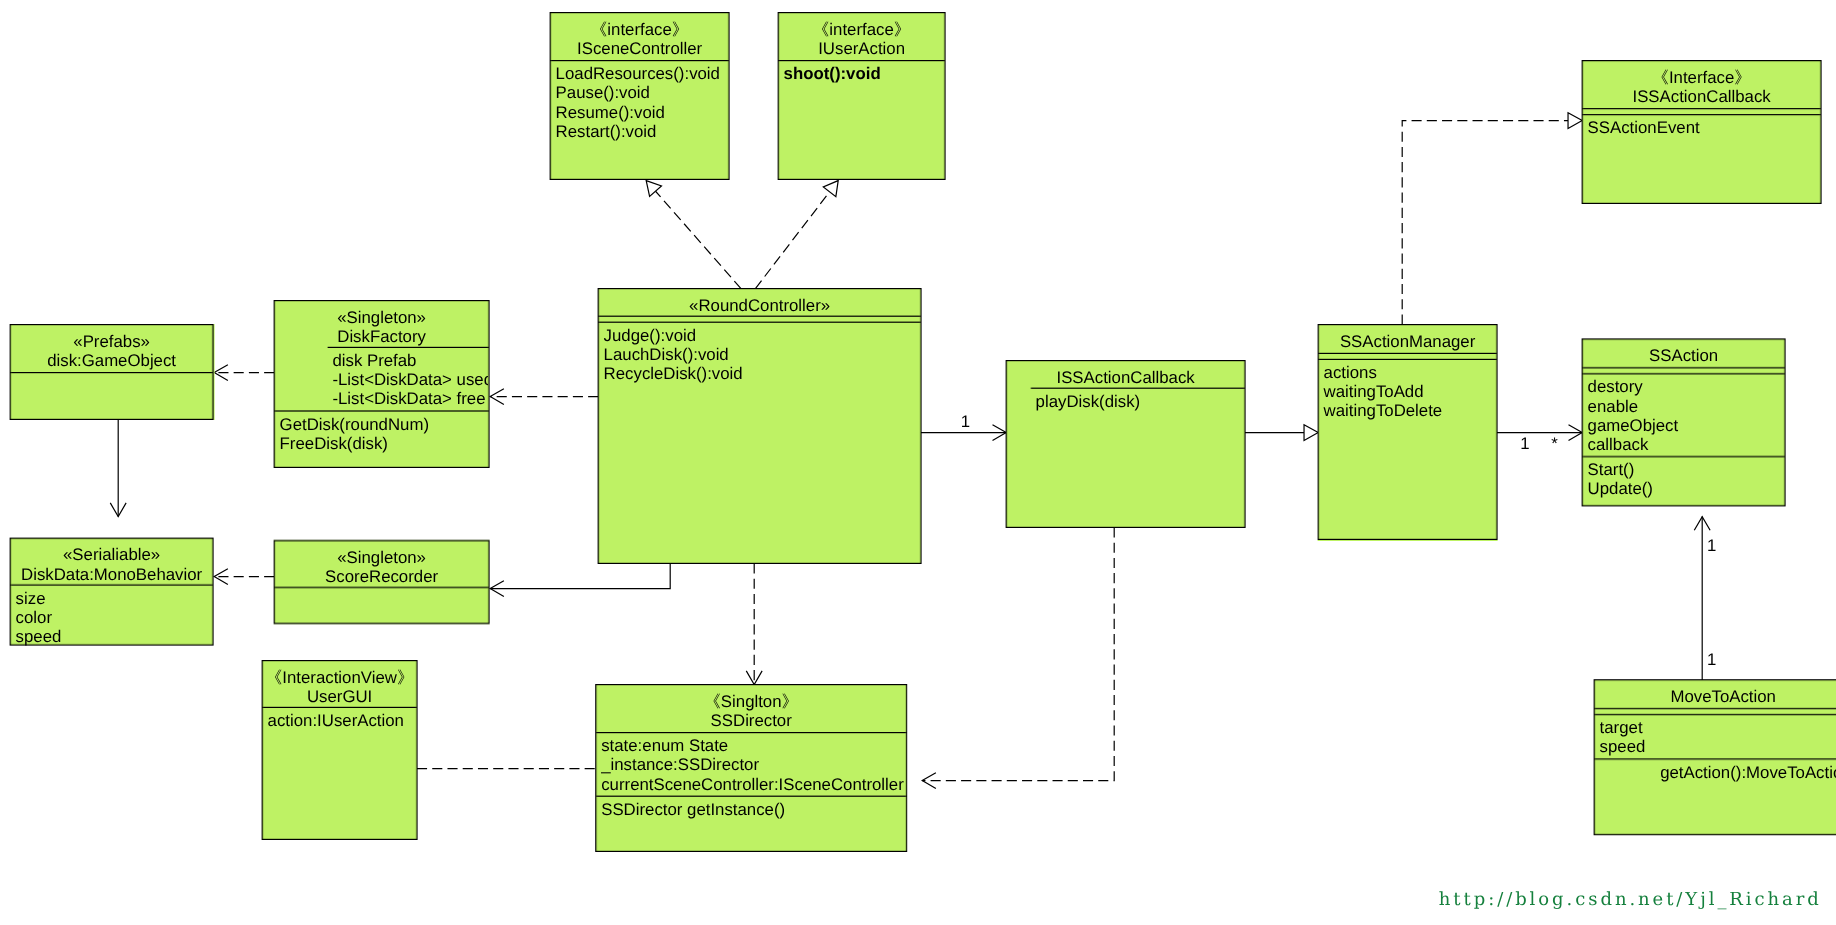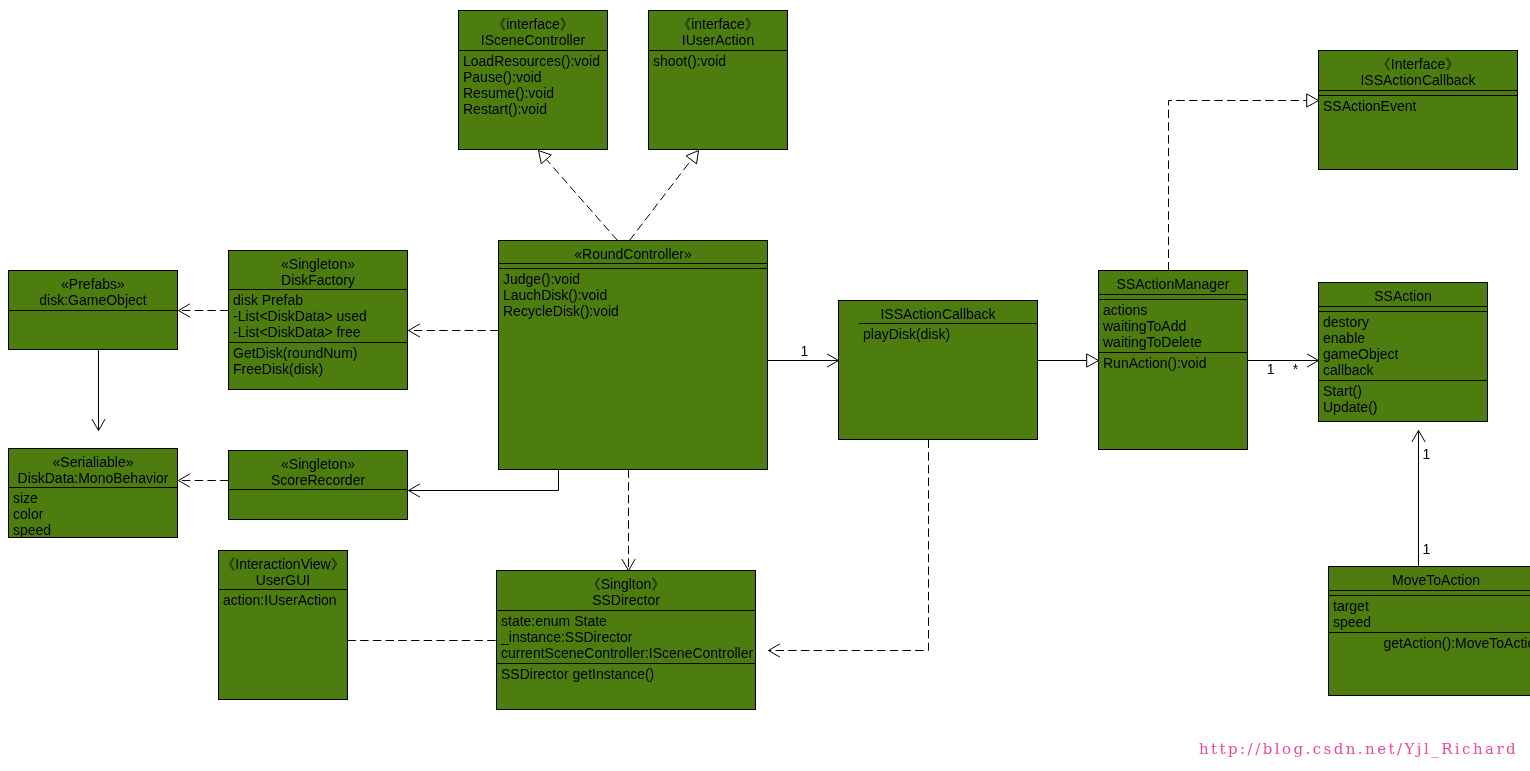--- a/index.html
+++ b/index.html
@@ -1,36 +1,36 @@
 <!DOCTYPE html>
 <html><head>
 <meta charset="utf-8">
 <title>UML Class Diagram</title>
 <style>
   html,body{margin:0;padding:0;background:#ffffff;}
   #page{position:relative;width:1530px;height:771px;background:#ffffff;overflow:hidden;
         font-family:"Liberation Sans",sans-serif;font-size:14px;color:#000000;
         -webkit-font-smoothing:antialiased;
         transform:translateZ(0);}
-  .uml-class{position:absolute;box-sizing:border-box;border:1px solid #000000;background:#4d7c0f;}
+  .uml-class{position:absolute;box-sizing:border-box;border:1px solid #000000;background:#bef264;}
   .uml-title{box-sizing:border-box;text-align:center;line-height:16px;padding-top:5px;
              white-space:nowrap;overflow:hidden;}
   .uml-compartment{box-sizing:border-box;border-top:1px solid #000000;padding:2px 0 0 4px;
                    line-height:16px;white-space:nowrap;overflow:hidden;}
   .uml-thin{box-sizing:border-box;border-top:1px solid #000000;height:5px;}
   .uml-line{display:block;transform:translateZ(0);}
   svg#edges{position:absolute;left:0;top:0;width:1530px;height:771px;pointer-events:none;overflow:visible;}
   .edge-path{fill:none;stroke:#000000;stroke-width:1;}
   .edge-dashed{stroke-dasharray:8.4 4.3;}
   .edge-head-open{fill:none;stroke:#000000;stroke-width:1;}
   .edge-head-tri{fill:#ffffff;stroke:#000000;stroke-width:1;}
   .edge-label{font-family:"Liberation Sans",sans-serif;font-size:14px;fill:#000000;}
   svg#edges{will-change:transform;}
   .watermark{position:absolute;font-family:"DejaVu Serif",serif;font-size:15px;
-             line-height:15px;color:#ec4899;letter-spacing:2.45px;white-space:nowrap;
+             line-height:15px;color:#15803d;letter-spacing:2.45px;white-space:nowrap;
              transform:translateZ(0);}
 </style>
 </head>
 <body>
 
 <div id="page">
   <svg id="edges" width="1530" height="771" viewBox="0 0 1530 771">
       <g>
         <path d="M 617.5 240.5 L 546.284296698188 159.36818611185967" class="edge-path edge-dashed"></path>
         <polygon points="538.5 150.5 551.244468591262 155.01425745016135 541.3241248051139 163.722114773558" class="edge-head-tri"></polygon>
@@ -108,21 +108,21 @@
           <div class="uml-line">Pause():void</div>
           <div class="uml-line">Resume():void</div>
           <div class="uml-line">Restart():void</div>
         </div>
       </div>
       <div class="uml-class" style="left: 648px; top: 10px; width: 140px; height: 140px;">
         <div class="uml-title" style="height: 39px;">
           <div class="uml-line">《interface》</div>
           <div class="uml-line">IUserAction</div>
         </div>
-        <div class="uml-compartment" style="height: 100px;">
+        <div class="uml-compartment" style="height: 100px; font-weight: bold;">
           <div class="uml-line">shoot():void</div>
         </div>
       </div>
       <div class="uml-class" style="left: 1318px; top: 50px; width: 200px; height: 120px;">
         <div class="uml-title" style="height: 39px;">
           <div class="uml-line">《Interface》</div>
           <div class="uml-line">ISSActionCallback</div>
         </div>
         <div class="uml-thin"></div>
         <div class="uml-compartment" style="height: 76px;">
@@ -134,21 +134,21 @@
           <div class="uml-line">«Prefabs»</div>
           <div class="uml-line">disk:GameObject</div>
         </div>
         <div class="uml-compartment" style="height: 40px;"></div>
       </div>
       <div class="uml-class" style="left: 228px; top: 250px; width: 180px; height: 140px;">
         <div class="uml-title" style="height: 38px;">
           <div class="uml-line">«Singleton»</div>
           <div class="uml-line">DiskFactory</div>
         </div>
-        <div class="uml-compartment" style="height: 53px;">
+        <div class="uml-compartment" style="height: 53px; margin-left: 44px;">
           <div class="uml-line">disk Prefab</div>
           <div class="uml-line">-List&lt;DiskData&gt; used</div>
           <div class="uml-line">-List&lt;DiskData&gt; free</div>
         </div>
         <div class="uml-compartment" style="height: 49px;">
           <div class="uml-line">GetDisk(roundNum)</div>
           <div class="uml-line">FreeDisk(disk)</div>
         </div>
       </div>
       <div class="uml-class" style="left: 498px; top: 240px; width: 270px; height: 230px;">
@@ -172,23 +172,20 @@
       </div>
       <div class="uml-class" style="left: 1098px; top: 270px; width: 150px; height: 180px;">
         <div class="uml-title" style="height: 23px;">
           <div class="uml-line">SSActionManager</div>
         </div>
         <div class="uml-thin"></div>
         <div class="uml-compartment" style="height: 53px;">
           <div class="uml-line">actions</div>
           <div class="uml-line">waitingToAdd</div>
           <div class="uml-line">waitingToDelete</div>
-        </div>
-        <div class="uml-compartment" style="height: 99px;">
-          <div class="uml-line">RunAction():void</div>
         </div>
       </div>
       <div class="uml-class" style="left: 1318px; top: 282px; width: 170px; height: 140px;">
         <div class="uml-title" style="height: 23px;">
           <div class="uml-line">SSAction</div>
         </div>
         <div class="uml-thin"></div>
         <div class="uml-compartment" style="height: 69px;">
           <div class="uml-line">destory</div>
           <div class="uml-line">enable</div>

